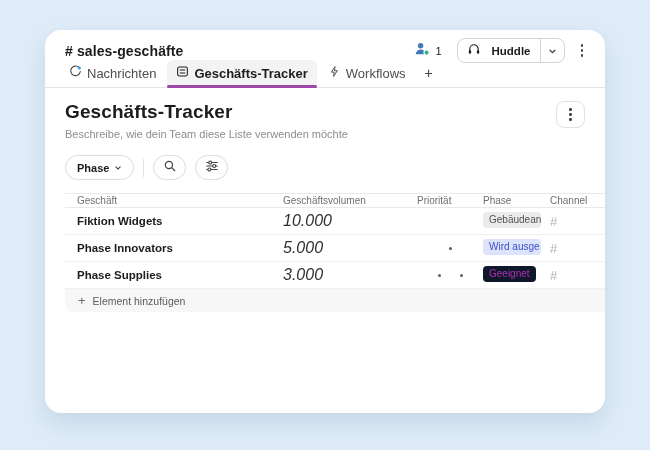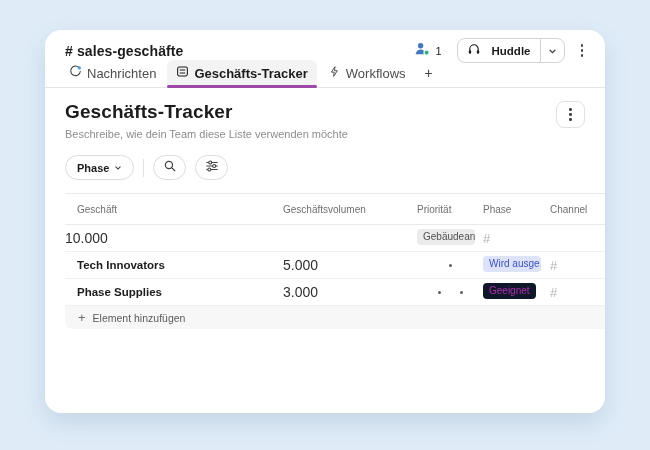--- a/index.html
+++ b/index.html
@@ -74,26 +74,26 @@
   }
   .vdivider { width:1px; height:18px; background:#e2e2e2; }
   .icon-btn {
     width:33px; height:25px; border:1px solid #dcdcdc; border-radius:13px;
     display:flex; align-items:center; justify-content:center; cursor:pointer; background:#fff;
   }
   .icon-btn svg { width:14px; height:14px; }
   
   .table { margin:13px -20px 0 0; font-size:12px; }
   .tgrid { display:grid; grid-template-columns:218px 134px 66px 67px auto; align-items:center; }
-  .thead { height:32px; border-top:1px solid #e9e9e9; border-bottom:1px solid #e9e9e9; }
+  .thead { height:15px; border-top:1px solid #e9e9e9; border-bottom:1px solid #e9e9e9; }
   .thead span { font-size:10px; color:#716e71; }
   .cell-first { padding-left:12px; }
   .trow { height:27px; border-bottom:1px solid #f0f0f0; }
   .deal-name { font-weight:bold; color:#1d1c1d; font-size:11.5px; }
-  .volume { font-size:14px; color:#2f2f2f; }
+  .volume { font-size:16px; color:#2f2f2f;font-style:italic; }
   .dots { display:flex; justify-content:center; align-items:center; gap:19px; }
   .dots i { width:3px; height:3px; border-radius:50%; background:#5f5d5f; display:block; }
   .chip {
     display:inline-block; max-width:58px; overflow:hidden; white-space:nowrap;
     font-size:10px; padding:2.5px 6px; border-radius:4px; cursor:pointer;
   }
   .hash { color:#b3b3b3; font-size:13px; font-weight:400; cursor:pointer; }
   .tfoot {
     height:23px; background:#f7f7f7; display:flex; align-items:center; gap:7px;
     padding-left:13px; border-radius:0 0 0 8px; cursor:pointer;
@@ -228,28 +228,29 @@
     <div class="table">
       <div class="tgrid thead">
         <span class="cell-first">Geschäft</span>
         <span>Geschäftsvolumen</span>
         <span>Priorität</span>
         <span>Phase</span>
         <span>Channel</span>
       </div>
 
       <div class="tgrid trow">
+        <span class="cell-first deal-name">Fiktion Widgets</span>
         <span class="volume">10.000</span>
         <span class="dots"></span>
         <span><span class="chip" style="background: rgb(235, 235, 235); color: rgb(82, 82, 82);">Gebäudean…</span></span>
         <span class="hash">#</span>
       </div>
 
       <div class="tgrid trow">
-        <span class="cell-first deal-name">Tech Innovators</span>
+        <span class="cell-first deal-name">Phase Innovators</span>
         <span class="volume">5.000</span>
         <span class="dots">
             <i></i>
           </span>
         <span><span class="chip" style="background: rgb(220, 227, 250); color: rgb(60, 81, 204);">Wird ausge…</span></span>
         <span class="hash">#</span>
       </div>
 
       <div class="tgrid trow">
         <span class="cell-first deal-name">Phase Supplies</span>

